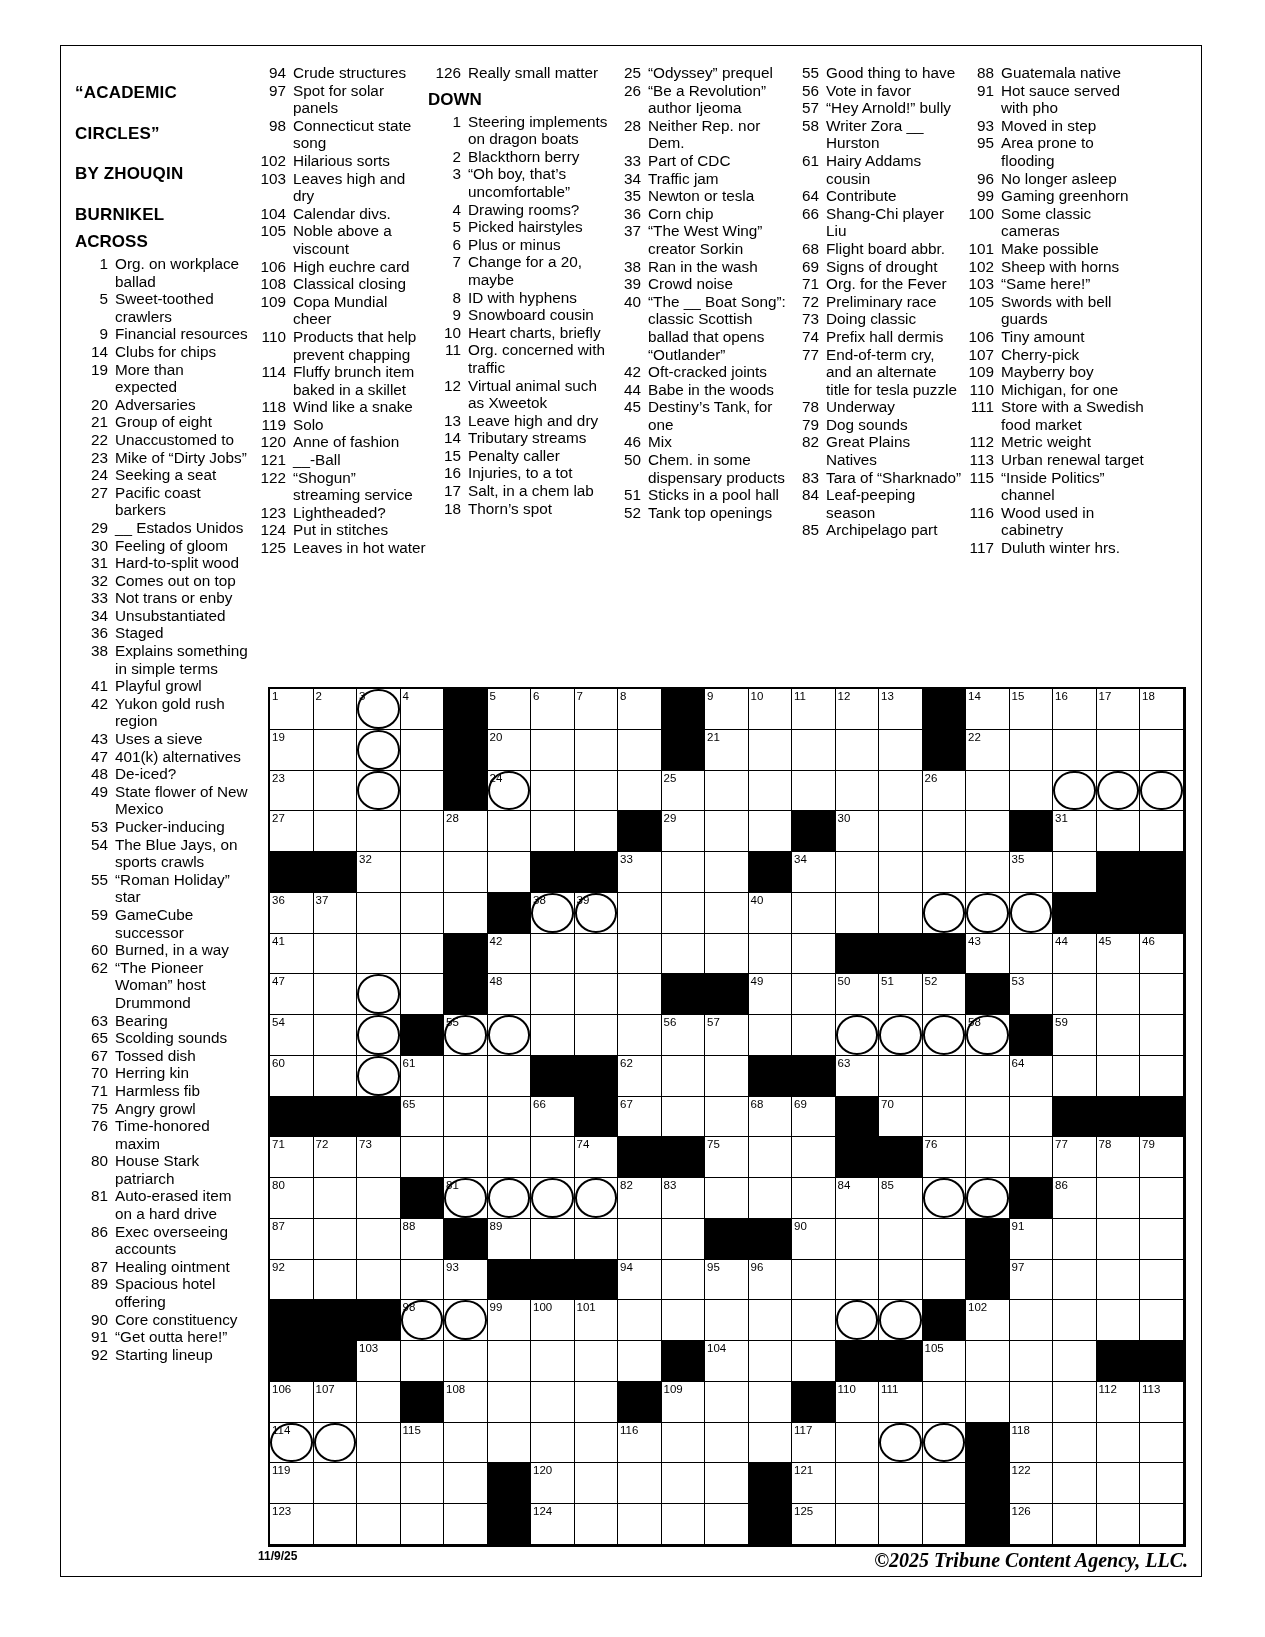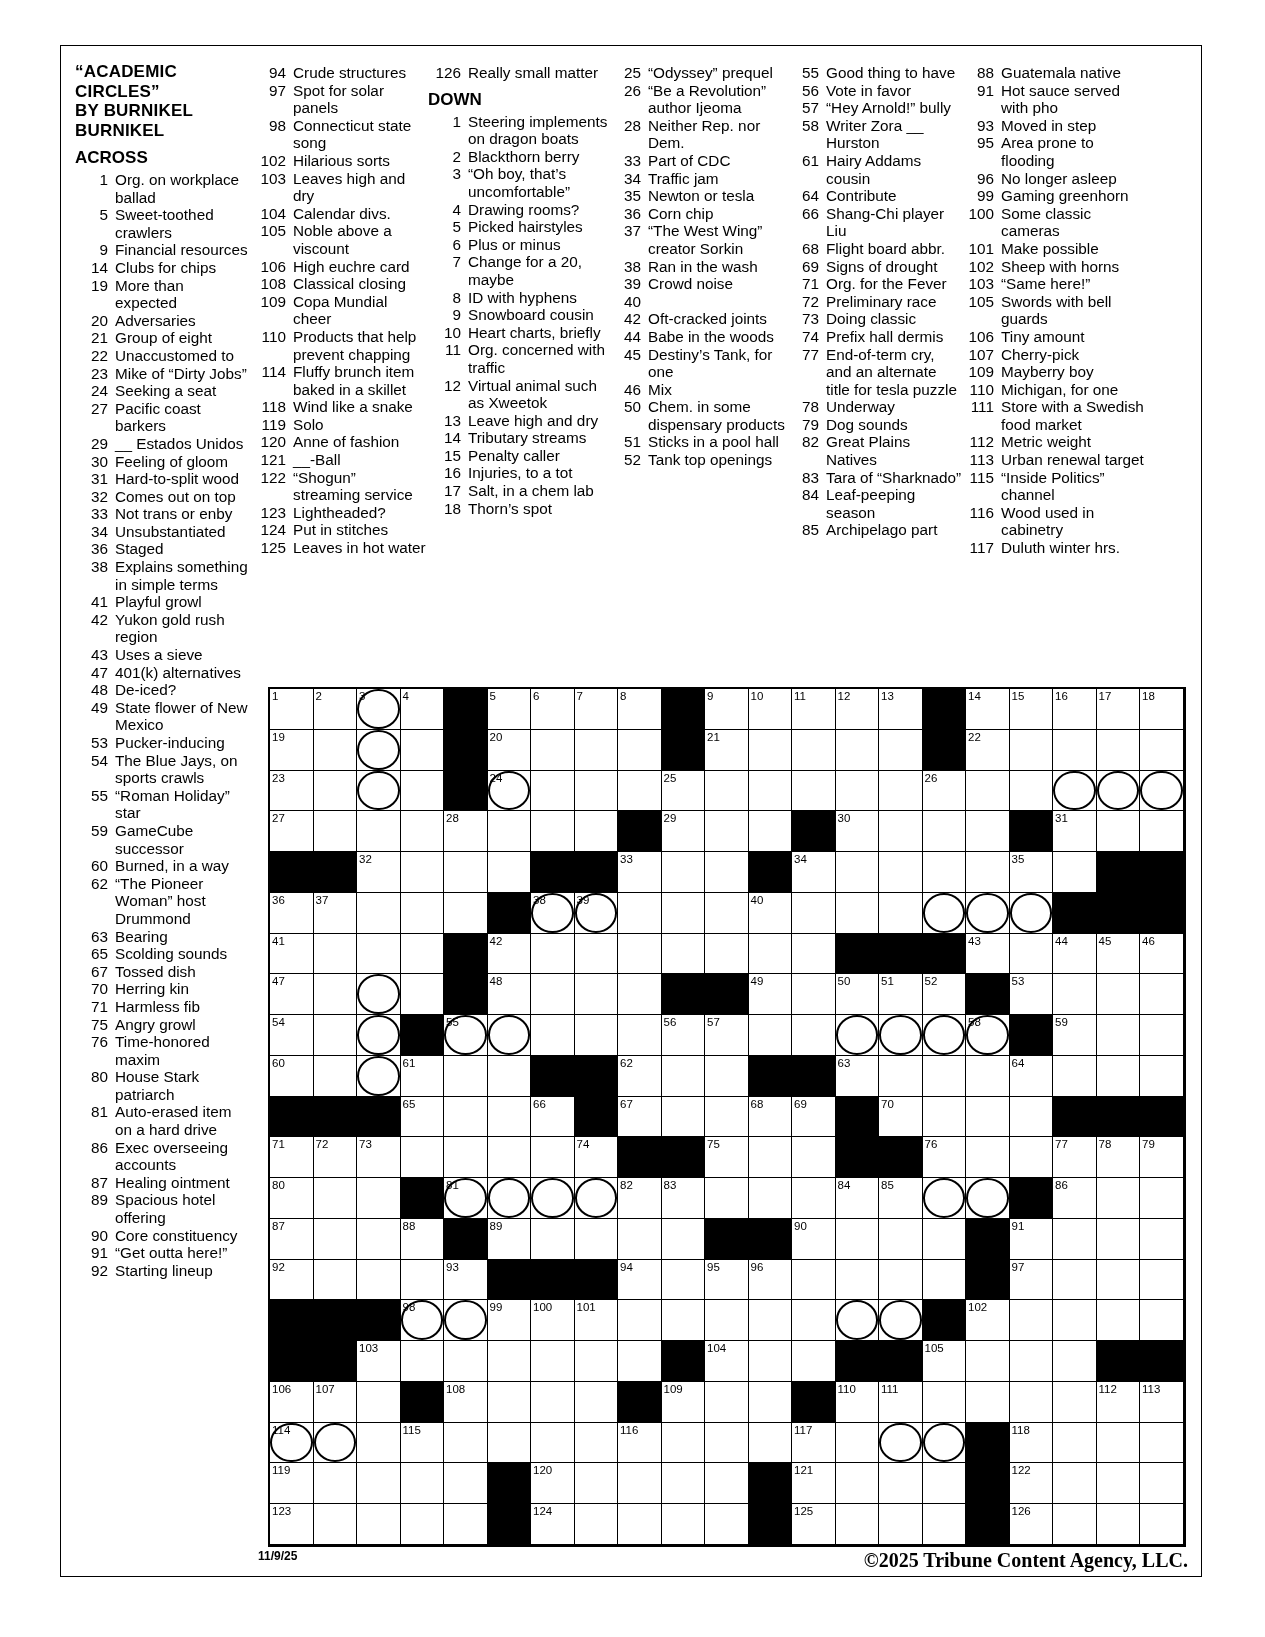--- a/index.html
+++ b/index.html
@@ -1,48 +1,48 @@
 <!DOCTYPE html>
 <html><head>
 <meta charset="utf-8">
 <style>
   html,body{margin:0;padding:0;}
   body{width:1265px;height:1637px;position:relative;background:#fff;
        font-family:"Liberation Sans", sans-serif;color:#000;}
   #page-border{position:absolute;left:60px;top:45px;width:1140px;height:1530px;
        border:1.6px solid #000;}
   .clue-column{position:absolute;}
-  .puzzle-title{font-weight:bold;font-size:17px;line-height:19.5px;letter-spacing:.2px;}
+  .puzzle-title{font-weight:bold;font-size:17px;line-height:19.5px;letter-spacing:.2px;margin-top:21px;}
   .clue-header{font-weight:bold;font-size:17px;margin:8px 22px 3px 0;}
   .clue{display:flex;font-size:15.3px;line-height:17.6px;}
   .clue-number{flex:0 0 33px;text-align:right;padding-right:7px;}
   .clue-text{flex:1 1 auto;}
   #grid{position:absolute;left:268px;top:687px;border:2.4px solid #000;
         display:grid;grid-template-columns:repeat(21,43.5px);grid-auto-rows:40.75px;
         background:#fff;}
   .cell{position:relative;border-right:1px solid #000;border-bottom:1px solid #000;
         box-sizing:border-box;background:#fff;}
   .cell.black{background:#000;}
   .cell .num{position:absolute;left:2px;top:1px;font-size:11.5px;line-height:12px;}
   .circle{position:absolute;left:0px;top:0px;right:0px;bottom:0px;
           border:2.6px solid #000;border-radius:50%;}
   #date-label{position:absolute;left:258px;top:1549px;font-weight:bold;font-size:12px;}
   #copyright{position:absolute;right:77px;top:1549px;font-weight:bold;font-size:20px;
-             font-family:"Liberation Serif", serif;}
+             font-family:"Liberation Serif", serif;font-style:italic;}
 </style>
 </head>
 <body>
 
 <div id="page-border"></div>
 
 <div id="clue-columns">
     <div class="clue-column" style="left: 75px; top: 62px; width: 175px;">
       <div class="puzzle-title">“ACADEMIC</div>
       <div class="puzzle-title">CIRCLES”</div>
-      <div class="puzzle-title">BY BURNIKEL</div>
+      <div class="puzzle-title">BY ZHOUQIN</div>
       <div class="puzzle-title">BURNIKEL</div>
       <div class="clue-header">ACROSS</div>
       <div class="clue">
         <span class="clue-number">1</span>
         <span class="clue-text">Org. on workplace ballad</span>
       </div>
       <div class="clue">
         <span class="clue-number">5</span>
         <span class="clue-text">Sweet-toothed crawlers</span>
       </div>
@@ -420,20 +420,21 @@
       <div class="clue">
         <span class="clue-number">38</span>
         <span class="clue-text">Ran in the wash</span>
       </div>
       <div class="clue">
         <span class="clue-number">39</span>
         <span class="clue-text">Crowd noise</span>
       </div>
       <div class="clue">
         <span class="clue-number">40</span>
+        <span class="clue-text">“The __ Boat Song”: classic Scottish ballad that opens “Outlander”</span>
       </div>
       <div class="clue">
         <span class="clue-number">42</span>
         <span class="clue-text">Oft-cracked joints</span>
       </div>
       <div class="clue">
         <span class="clue-number">44</span>
         <span class="clue-text">Babe in the woods</span>
       </div>
       <div class="clue">

